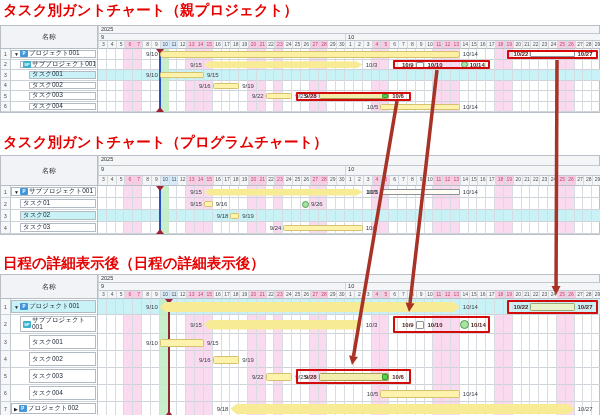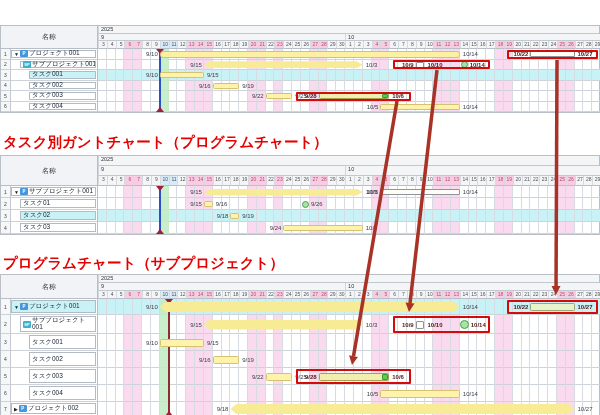--- a/index.html
+++ b/index.html
@@ -41,20 +41,21 @@
   .lbl.R{text-align:right}
   .lbl.bold{font-weight:bold;color:#54201a}
   .circ{position:absolute;border-radius:50%;background:#a9e3a2;border:1.5px solid #4e9d4e}
   .rbox{position:absolute;border:2.5px solid #d40b0b;border-radius:1px;background:transparent}
   #arrows{position:absolute;left:0;top:0;pointer-events:none}
 </style>
 </head>
 <body>
 
 <div id="page">
+  <div class="title" style="top:1px">タスク別ガントチャート（親プロジェクト）</div>
   <div class="chart" id="c1" style="top: 25px; height: 88px;">
       <div class="nameHdr" style="left: 0px; top: 0px; width: 97px; height: 23px;">名称</div>
       <div class="hcell" style="left: 97px; top: 0px; width: 501px; height: 8px;">2025</div>
       <div class="hcell" style="left: 97px; top: 8px; width: 247.088px; height: 7px;">9</div>
       <div class="hcell" style="left: 344.088px; top: 8px; width: 255.912px; height: 7px;">10</div>
       <div class="dcell" style="left: 97px; top: 15px; width: 9.82456px; height: 8px;">3</div>
       <div class="dcell" style="left: 105.825px; top: 15px; width: 9.82456px; height: 8px;">4</div>
       <div class="dcell" style="left: 114.649px; top: 15px; width: 9.82456px; height: 8px;">5</div>
       <div class="dcell hol" style="left: 123.474px; top: 15px; width: 9.82456px; height: 8px;">6</div>
       <div class="dcell hol" style="left: 132.298px; top: 15px; width: 9.82456px; height: 8px;">7</div>
@@ -344,21 +345,21 @@
       <div class="lbl" style="left: 214.719px; top: 45px; width: 60px;">9/16</div>
       <div class="circ" style="left: 300.877px; top: 44.5px; width: 7px; height: 7px;"></div>
       <div class="lbl" style="left: 309.877px; top: 45px; width: 60px;">9/26</div>
       <div class="bar task" style="left: 229.368px; top: 57px; width: 8.82456px; height: 6px;"></div>
       <div class="lbl R" style="left: 167.368px; top: 57px; width: 60px;">9/18</div>
       <div class="lbl" style="left: 241.193px; top: 57px; width: 60px;">9/19</div>
       <div class="bar task" style="left: 282.316px; top: 69px; width: 79.4211px; height: 6px;"></div>
       <div class="lbl R" style="left: 220.316px; top: 69px; width: 60px;">9/24</div>
       <div class="lbl" style="left: 364.737px; top: 69px; width: 60px;">10/3</div>
     </div>
-  <div class="title" style="top:254px">プログラムチャート（サブプロジェクト）</div>
+  <div class="title" style="top:254px">日程の詳細表示後（日程の詳細表示後）</div>
   <div class="chart" id="c3" style="top: 274px; height: 143px;">
       <div class="nameHdr" style="left: 0px; top: 0px; width: 97px; height: 24px;">名称</div>
       <div class="hcell" style="left: 97px; top: 0px; width: 501px; height: 8px;">2025</div>
       <div class="hcell" style="left: 97px; top: 8px; width: 247.088px; height: 8px;">9</div>
       <div class="hcell" style="left: 344.088px; top: 8px; width: 255.912px; height: 8px;">10</div>
       <div class="dcell" style="left: 97px; top: 16px; width: 9.82456px; height: 8px;">3</div>
       <div class="dcell" style="left: 105.825px; top: 16px; width: 9.82456px; height: 8px;">4</div>
       <div class="dcell" style="left: 114.649px; top: 16px; width: 9.82456px; height: 8px;">5</div>
       <div class="dcell hol" style="left: 123.474px; top: 16px; width: 9.82456px; height: 8px;">6</div>
       <div class="dcell hol" style="left: 132.298px; top: 16px; width: 9.82456px; height: 8px;">7</div>

